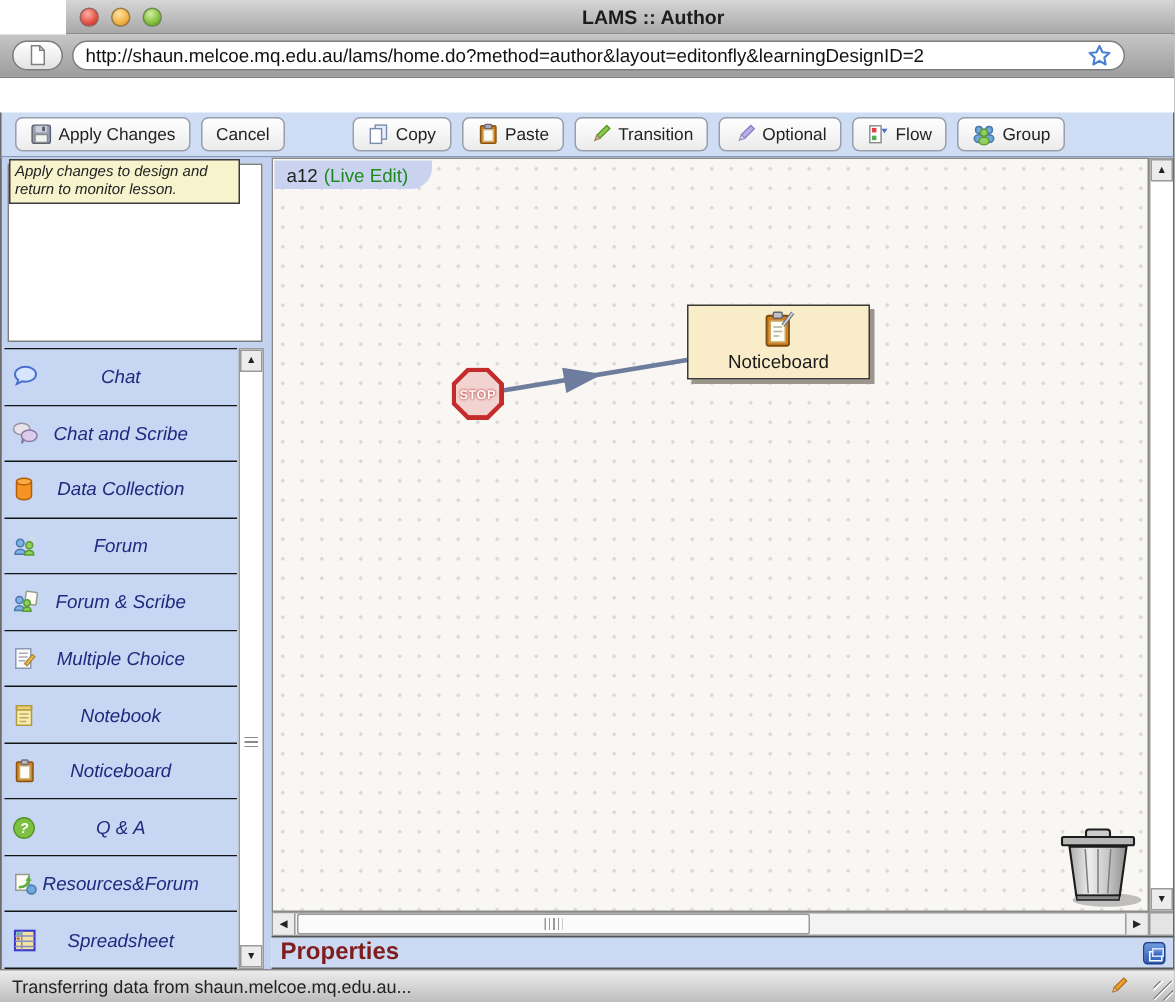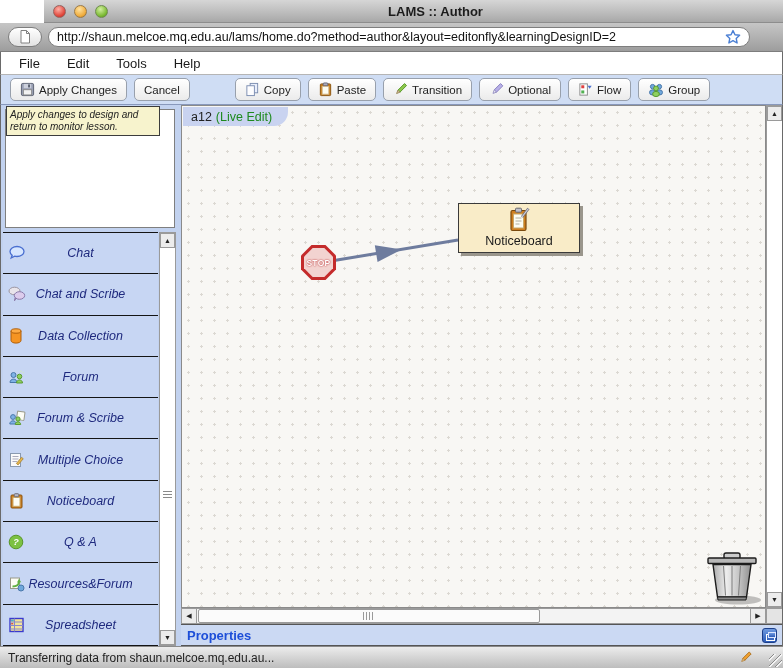--- a/index.html
+++ b/index.html
@@ -119,21 +119,21 @@
     border:1px solid #9a9a9a; border-radius:2px; display:flex; align-items:center; justify-content:center; }
   .h-grip { width:12px; height:8px;
     background:repeating-linear-gradient(90deg,#9a9a9a 0 1px, transparent 1px 3px); }
   .corner { position:absolute; left:585px; top:503px; width:17px; height:16px; background:#e4e4e4;
     border:1px solid #9a9a9a; }
 
   
   .props-bar { position:absolute; left:181px; top:624px; width:602px; height:22px;
     background:#cbd9f3; border-top:1px solid #555; border-bottom:1px solid #555;
     display:flex; align-items:center; padding:0 6px; }
-  .props-label { font-size:13px; font-weight:bold; color:#1d4ed8; }
+  .props-label { font-size:16px; font-weight:bold; color:#7f1d1d; }
   .props-icon { margin-left:auto; width:15px; height:15px; border-radius:3px;
     background:linear-gradient(#6f9ae0,#2d5cb8); border:1px solid #1c3f8a; position:relative; }
   .props-icon::before { content:""; position:absolute; left:3px; top:5px; width:7px; height:5px;
     border:1px solid #fff; }
   .props-icon::after { content:""; position:absolute; left:5px; top:3px; width:6px; height:4px;
     border:1px solid #dce6ff; background:linear-gradient(#6f9ae0,#2d5cb8); }
 
   
   .statusbar { position:absolute; left:0; top:646px; width:783px; height:22px;
     background:linear-gradient(#ececec,#bdbdbd); border-top:1px solid #8a8a8a;
@@ -168,26 +168,20 @@
         </svg>
     </div>
     <div class="url-field">
       <span class="url-text">http://shaun.melcoe.mq.edu.au/lams/home.do?method=author&amp;layout=editonfly&amp;learningDesignID=2</span>
       <svg width="16" height="16" viewBox="0 0 16 16">
           <path d="M8 1.6l2 4.2 4.6.5-3.4 3.1.9 4.6L8 11.6 3.9 14l.9-4.6-3.4-3.1 4.6-.5z" fill="#fff" stroke="#4a7fd4" stroke-width="1.4" stroke-linejoin="round"></path>
         </svg>
     </div>
   </div>
 
-  <div class="menubar">
-    <span class="menu-item">File</span>
-    <span class="menu-item">Edit</span>
-    <span class="menu-item">Tools</span>
-    <span class="menu-item">Help</span>
-  </div>
 
   <div class="toolbar">
     <button class="tb-btn">
       <span class="tb-ico">
           <svg width="15" height="15" viewBox="0 0 16 16">
             <rect x="1.5" y="1.5" width="13" height="13" rx="1.5" fill="#9aa0b4" stroke="#5a6070"></rect>
             <rect x="4" y="2" width="8" height="4.6" fill="#ccd0dc"></rect>
             <rect x="8.6" y="2.6" width="2.1" height="3.2" fill="#5a6070"></rect>
             <rect x="3.6" y="8.2" width="8.8" height="5.6" fill="#f2f2f2" stroke="#8a8a8a"></rect>
           </svg>
@@ -328,20 +322,32 @@
               <rect x="2.5" y="2" width="10" height="13" fill="#fafafa" stroke="#8a9ab0"></rect>
               <line x1="4.5" y1="5" x2="10.5" y2="5" stroke="#aab" stroke-width="1"></line>
               <line x1="4.5" y1="7.5" x2="10.5" y2="7.5" stroke="#aab" stroke-width="1"></line>
               <line x1="4.5" y1="10" x2="9" y2="10" stroke="#aab" stroke-width="1"></line>
               <g transform="rotate(40 11.5 10)">
                 <rect x="10.4" y="5.5" width="2.2" height="8" fill="#e8b84a" stroke="#a8843a" stroke-width="0.8"></rect>
               </g>
             </svg>
           </span>
         <span class="act-label">Multiple Choice</span>
+      </div>
+      <div class="act-row">
+        <span class="act-icon">
+            <svg width="16" height="17" viewBox="0 0 16 17">
+              <rect x="3" y="2" width="10" height="13" fill="#f7ecae" stroke="#b09a40"></rect>
+              <rect x="3" y="2" width="10" height="2.8" fill="#e8d070" stroke="#b09a40"></rect>
+              <line x1="5" y1="7.5" x2="11" y2="7.5" stroke="#c0ac60"></line>
+              <line x1="5" y1="10" x2="11" y2="10" stroke="#c0ac60"></line>
+              <line x1="5" y1="12.5" x2="9.5" y2="12.5" stroke="#c0ac60"></line>
+            </svg>
+          </span>
+        <span class="act-label">Notebook</span>
       </div>
       <div class="act-row">
         <span class="act-icon">
             <svg width="17" height="17" viewBox="0 0 17 17">
               <rect x="3" y="2.5" width="11" height="13" rx="1" fill="#d08020" stroke="#8a5410"></rect>
               <rect x="5" y="5" width="7" height="8.8" fill="#fdfdf5" stroke="#c8a868"></rect>
               <rect x="6.3" y="1.2" width="4.4" height="3" rx="0.8" fill="#b8b8c2" stroke="#71717d"></rect>
             </svg>
           </span>
         <span class="act-label">Noticeboard</span>

